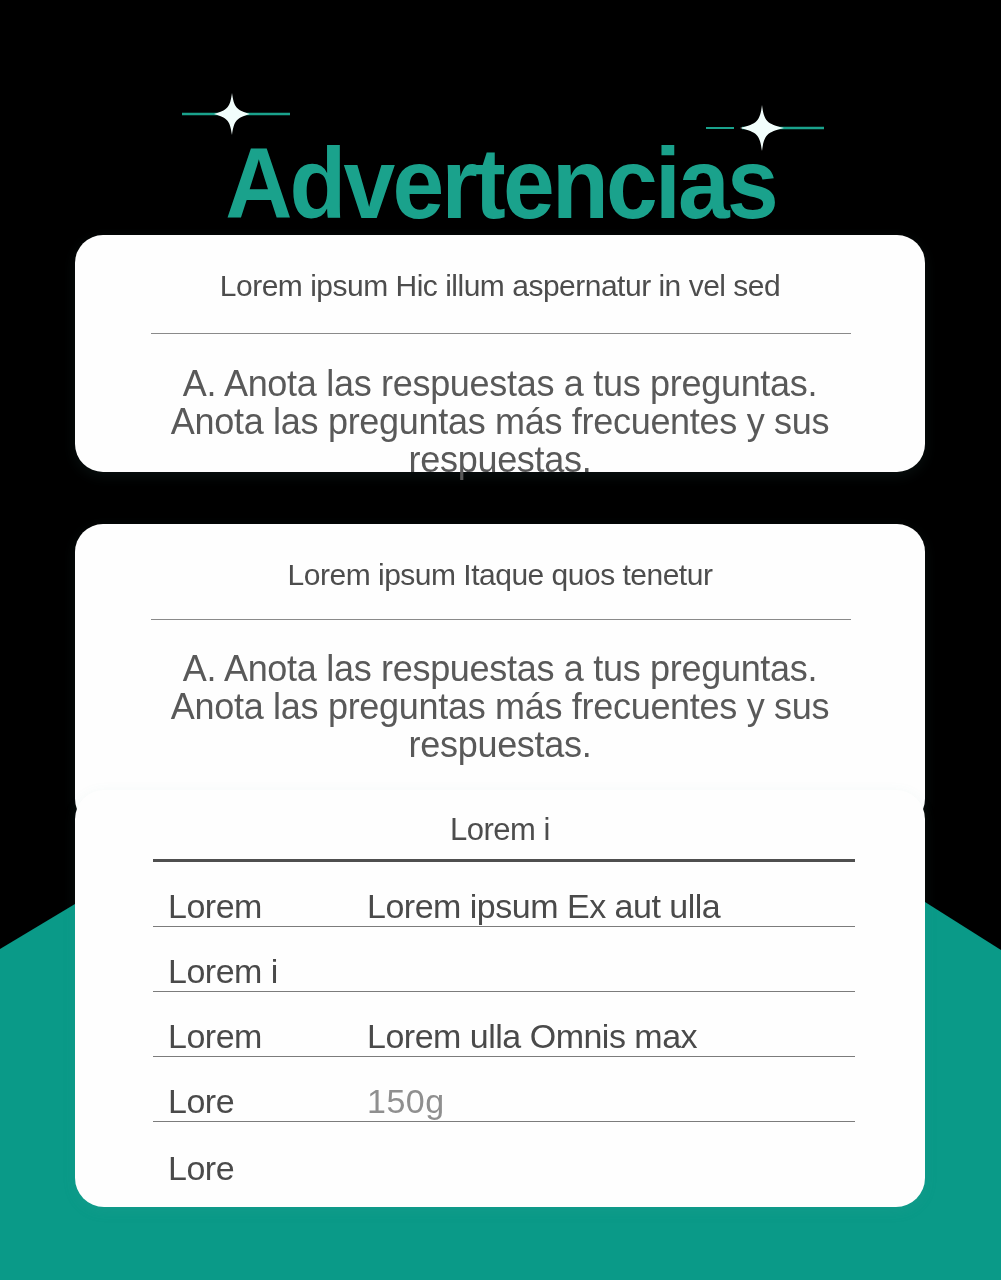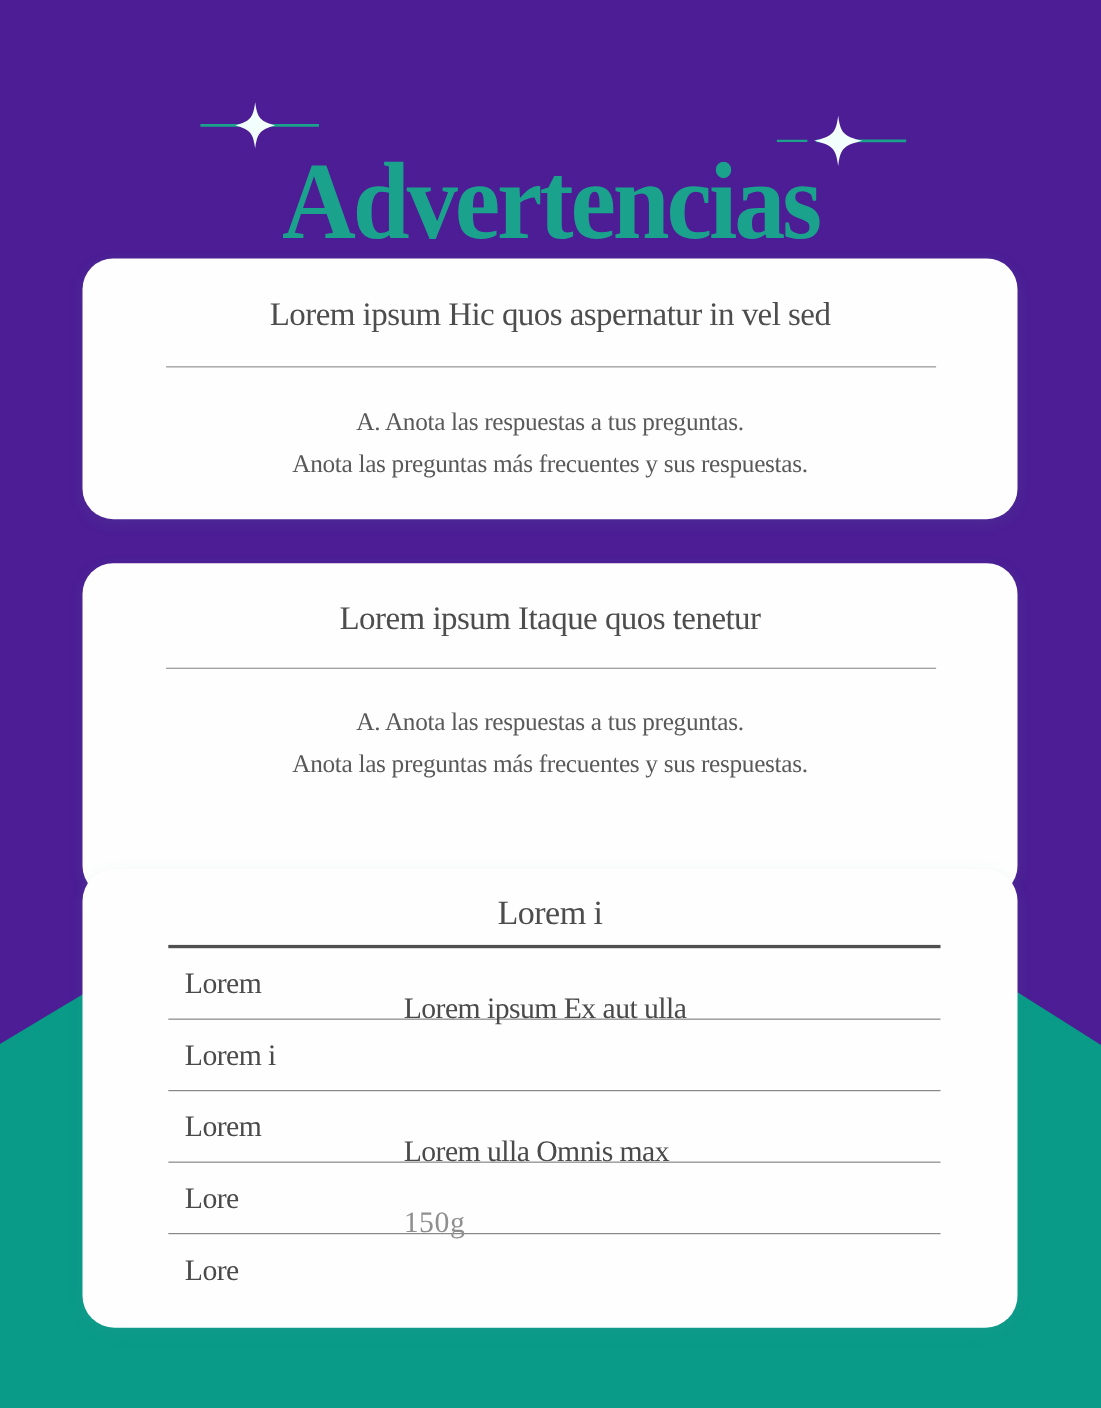--- a/index.html
+++ b/index.html
@@ -1,21 +1,21 @@
 <!DOCTYPE html>
 <html><head>
 <meta charset="utf-8">
 <style>
   html,body{margin:0;padding:0;background:#d8f2ef;}
   .page{
     position:relative;
     width:1001px;height:1280px;
-    background:#4c1d95;
+    background:#000000;
     overflow:hidden;
-    font-family:Liberation Serif, serif;
+    font-family:Liberation Sans, sans-serif;
   }
   
   .bottom-shape{
     position:absolute;left:0;top:0;width:1001px;height:1280px;
     z-index:1;pointer-events:none;
   }
   
   .page-title{
     position:absolute;left:0;top:58px;width:1001px;height:116px;
     z-index:2;
@@ -29,55 +29,55 @@
   .sparkle-right{left:706px;top:103px;width:118px;height:50px;}
 
   
   .card{
     position:absolute;left:75px;width:850px;
     background:#fefefe;border-radius:28px;
     box-shadow:0 4px 14px rgba(90,170,160,0.10);
     z-index:4;
   }
   .card-1{top:235px;height:237px;}
-  .card-2{top:512px;height:303px;}
+  .card-2{top:524px;height:303px;}
   .card-3{top:790px;height:417px;border-radius:29px;}
 
   .qa-title{
     position:absolute;left:0;width:100%;text-align:center;
     top:34px;
     font-size:30px;color:#4d4d4d;letter-spacing:-0.5px;
   }
   .qa-divider{
     position:absolute;left:76px;width:700px;height:0;
     border-top:1px solid #8a8a8a;
   }
   .card-1 .qa-divider{top:98px;}
   .card-2 .qa-divider{top:95px;}
   .qa-answer{
     position:absolute;left:0;width:100%;text-align:center;
-    font-size:23px;line-height:38px;color:#595959;letter-spacing:-0.3px;
+    font-size:36px;line-height:38px;color:#595959;letter-spacing:-0.3px;
   }
   .card-1 .qa-answer{top:130px;}
   .card-2 .qa-answer{top:126px;}
 
   
   .table-title{
     position:absolute;left:0;width:100%;text-align:center;
     top:22px;font-size:31px;color:#4d4d4d;letter-spacing:-0.5px;
   }
   .spec-table{
     position:absolute;left:78px;top:69px;width:702px;
     border-top:3px solid #4f4f4f;
   }
   .spec-row{
-    display:flex;align-items:center;
+    display:flex;align-items:flex-end;
     height:64px;
     border-bottom:1px solid #7c7c7c;
-    font-size:27px;color:#4a4a4a;letter-spacing:-0.5px;
+    font-size:34px;color:#4a4a4a;letter-spacing:-0.5px;
   }
   .spec-row:last-child{border-bottom:none;height:66px;}
   .spec-label{
     flex:0 0 199px;padding-left:15px;
   }
   .spec-value{flex:1;margin-top:44px;}
   .spec-value.muted{color:#8f8f8f;font-weight:300;letter-spacing:0.5px;}
 </style>
 </head>
 <body>
@@ -95,21 +95,21 @@
     <path d="M50,1 C52,15 54,18 68,22 C54,26 52,29 50,43 C48,29 46,26 32,22 C46,18 48,15 50,1 Z" fill="#f2fefc"></path>
   </svg>
 
   <svg class="sparkle sparkle-right" viewBox="0 0 118 50" xmlns="http://www.w3.org/2000/svg">
     <line x1="36" y1="25" x2="118" y2="25" stroke="#1aa28c" stroke-width="2.5"></line>
     <line x1="0" y1="25" x2="28" y2="25" stroke="#1aa28c" stroke-width="2"></line>
     <path d="M56,2 C58,18 61,21 78,25 C61,29 58,32 56,48 C54,32 51,29 34,25 C51,21 54,18 56,2 Z" fill="#f2fefc"></path>
   </svg>
 
   <section class="card card-1">
-    <div class="qa-title">Lorem ipsum Hic quos aspernatur in vel sed</div>
+    <div class="qa-title">Lorem ipsum Hic illum aspernatur in vel sed</div>
     <div class="qa-divider"></div>
     <div class="qa-answer">
       <div>A. Anota las respuestas a tus preguntas.</div>
       <div>Anota las preguntas más frecuentes y sus respuestas.</div>
     </div>
   </section>
 
   <section class="card card-2">
     <div class="qa-title">Lorem ipsum Itaque quos tenetur</div>
     <div class="qa-divider"></div>

